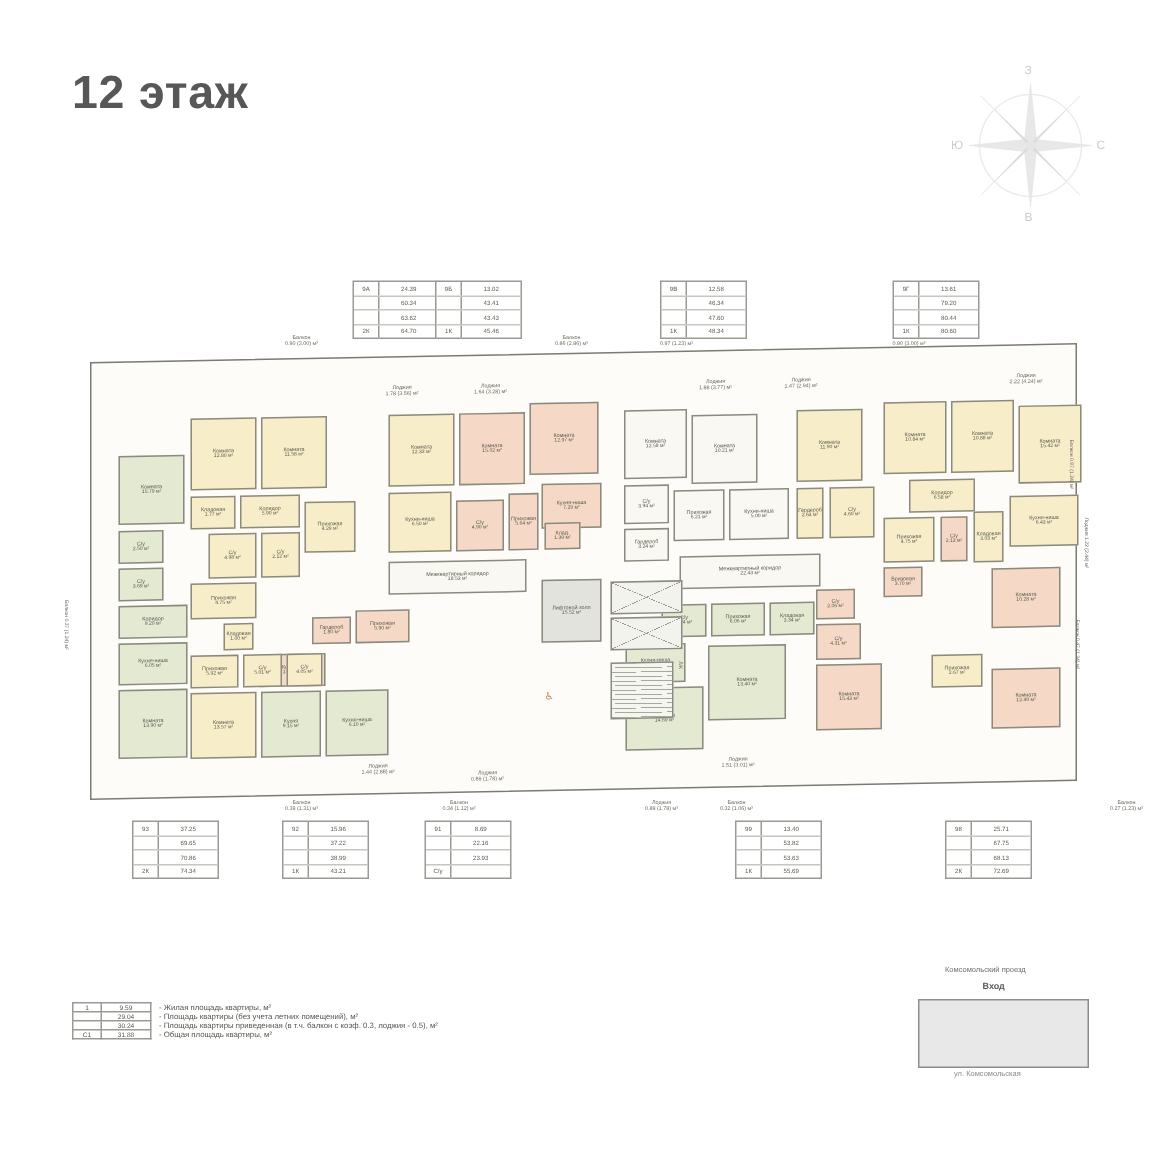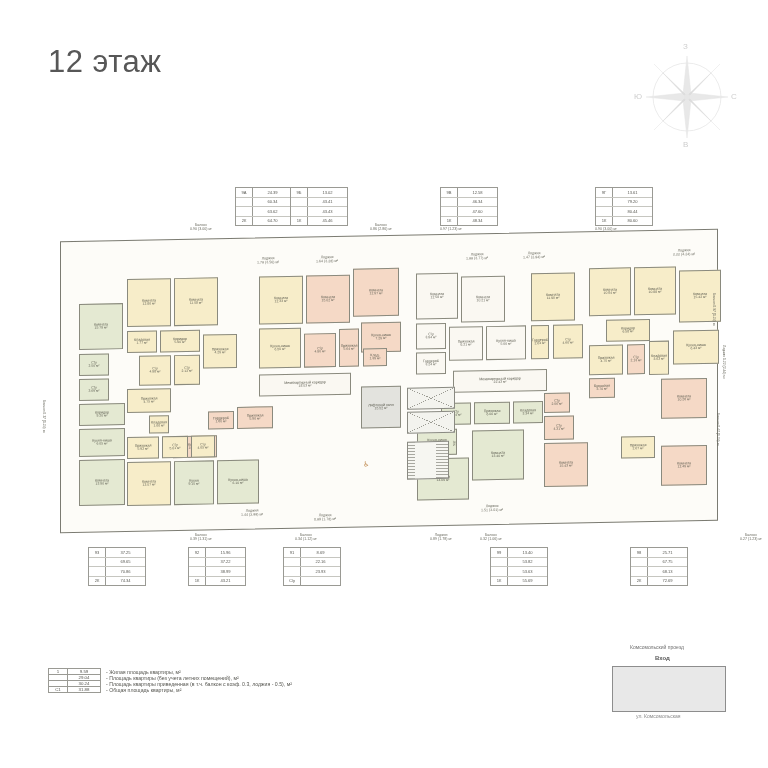--- a/index.html
+++ b/index.html
@@ -6,21 +6,21 @@
   body{
     width:768px;height:768px;background:#ffffff;
     font-family:"Liberation Sans","DejaVu Sans",sans-serif;
     color:#4a4a4a;position:relative;overflow:hidden;
   }
   #page{position:absolute;inset:0;}
 
   
   .title{
     position:absolute;left:48px;top:44px;
-    font-size:31px;font-weight:400;color:#575757;letter-spacing:.5px;
+    font-size:31px;font-weight:700;color:#575757;letter-spacing:.5px;
   }
 
   
   .compass{position:absolute;left:632px;top:42px;width:110px;height:110px;opacity:.5;}
   .compass .lbl{position:absolute;font-size:8px;color:#9a9a9a;}
   .compass .n{left:51px;top:0px;}
   .compass .e{left:99px;top:50px;}
   .compass .s{left:51px;top:98px;}
   .compass .w{left:2px;top:50px;}
 

